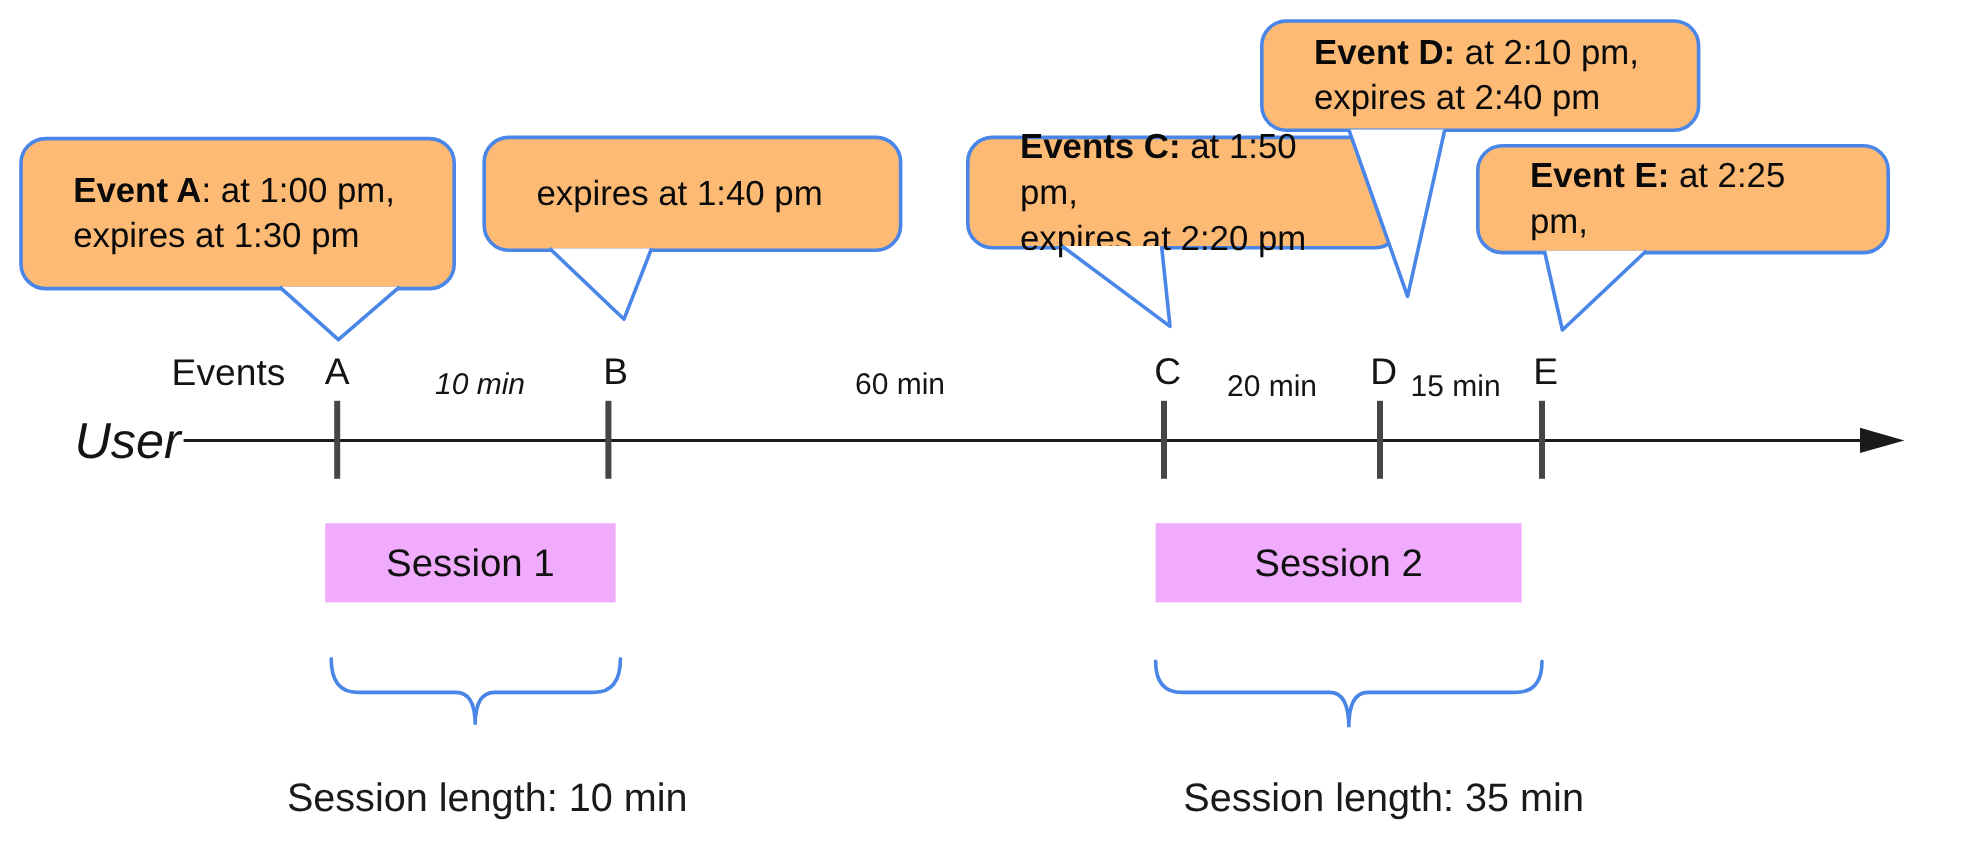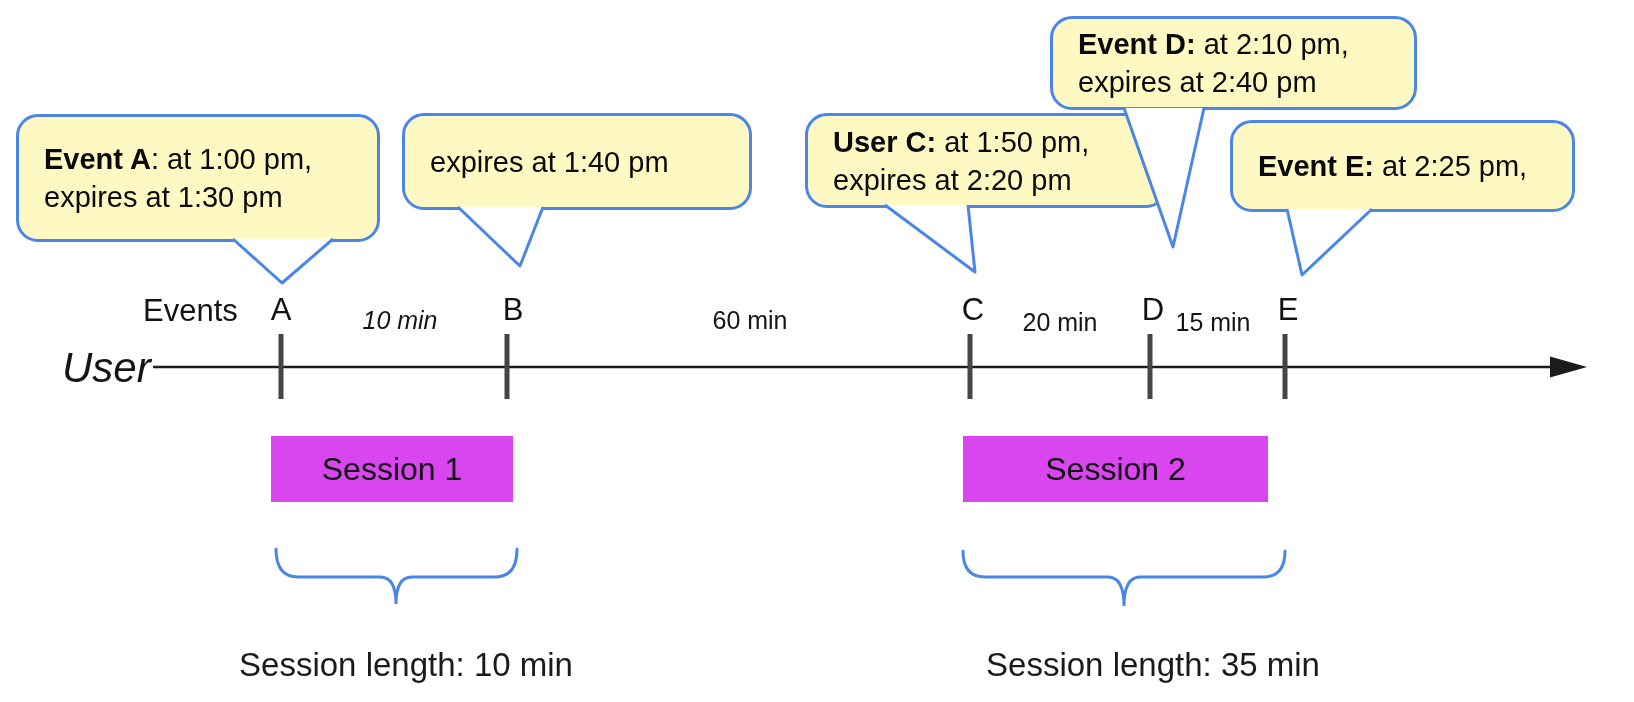--- a/index.html
+++ b/index.html
@@ -7,27 +7,27 @@
     position:relative;
     width:1634px;height:702px;
     font-family:"Liberation Sans", sans-serif;
     color:#111;
     overflow:hidden;
     background:#ffffff;
   }
   .bubble{
     position:absolute;
     box-sizing:border-box;
-    background:#fef9c3;
+    background:#fdba74;
     border:3px solid #4a86e8;
     border-radius:22px;
     display:flex;
     flex-direction:column;
     justify-content:center;
-    padding:0 25px;
+    padding:0 42px;
     font-size:29px;
     line-height:38px;
     color:#0a0a0a;
     z-index:2;
   }
   .bubble .b{font-weight:700;}
   .letter{
     position:absolute;
     transform:translateX(-50%);
     font-size:31px;
@@ -38,21 +38,21 @@
   .minlabel{
     position:absolute;
     transform:translateX(-50%);
     font-size:25px;
     color:#141414;
     white-space:nowrap;
     z-index:1;
   }
   .session-box{
     position:absolute;
-    background:#d946ef;
+    background:#f0abfc;
     display:flex;
     align-items:center;
     justify-content:center;
     font-size:32px;
     color:#111;
     z-index:1;
   }
   .length-label{
     position:absolute;
     transform:translateX(-50%);
@@ -88,21 +88,21 @@
   <div class="bubble" style="left:16px;top:114px;width:364px;height:128px;">
     <div><span class="b">Event A</span><span>: at 1:00 pm,</span></div>
     <div>expires at 1:30 pm</div>
   </div>
 
   <div class="bubble" style="left:402px;top:113px;width:350px;height:97px;">
     <div>expires at 1:40 pm</div>
   </div>
 
   <div class="bubble" style="left:805px;top:113px;width:363px;height:95px;">
-    <div><span class="b">User C:</span><span> at 1:50 pm,</span></div>
+    <div><span class="b">Events C:</span><span> at 1:50 pm,</span></div>
     <div>expires at 2:20 pm</div>
   </div>
 
   <div class="bubble" style="left:1050px;top:16px;width:367px;height:94px;">
     <div><span class="b">Event D:</span><span> at 2:10 pm,</span></div>
     <div>expires at 2:40 pm</div>
   </div>
 
   <div class="bubble" style="left:1230px;top:120px;width:345px;height:92px;">
     <div><span class="b">Event E:</span><span> at 2:25 pm,</span></div>

